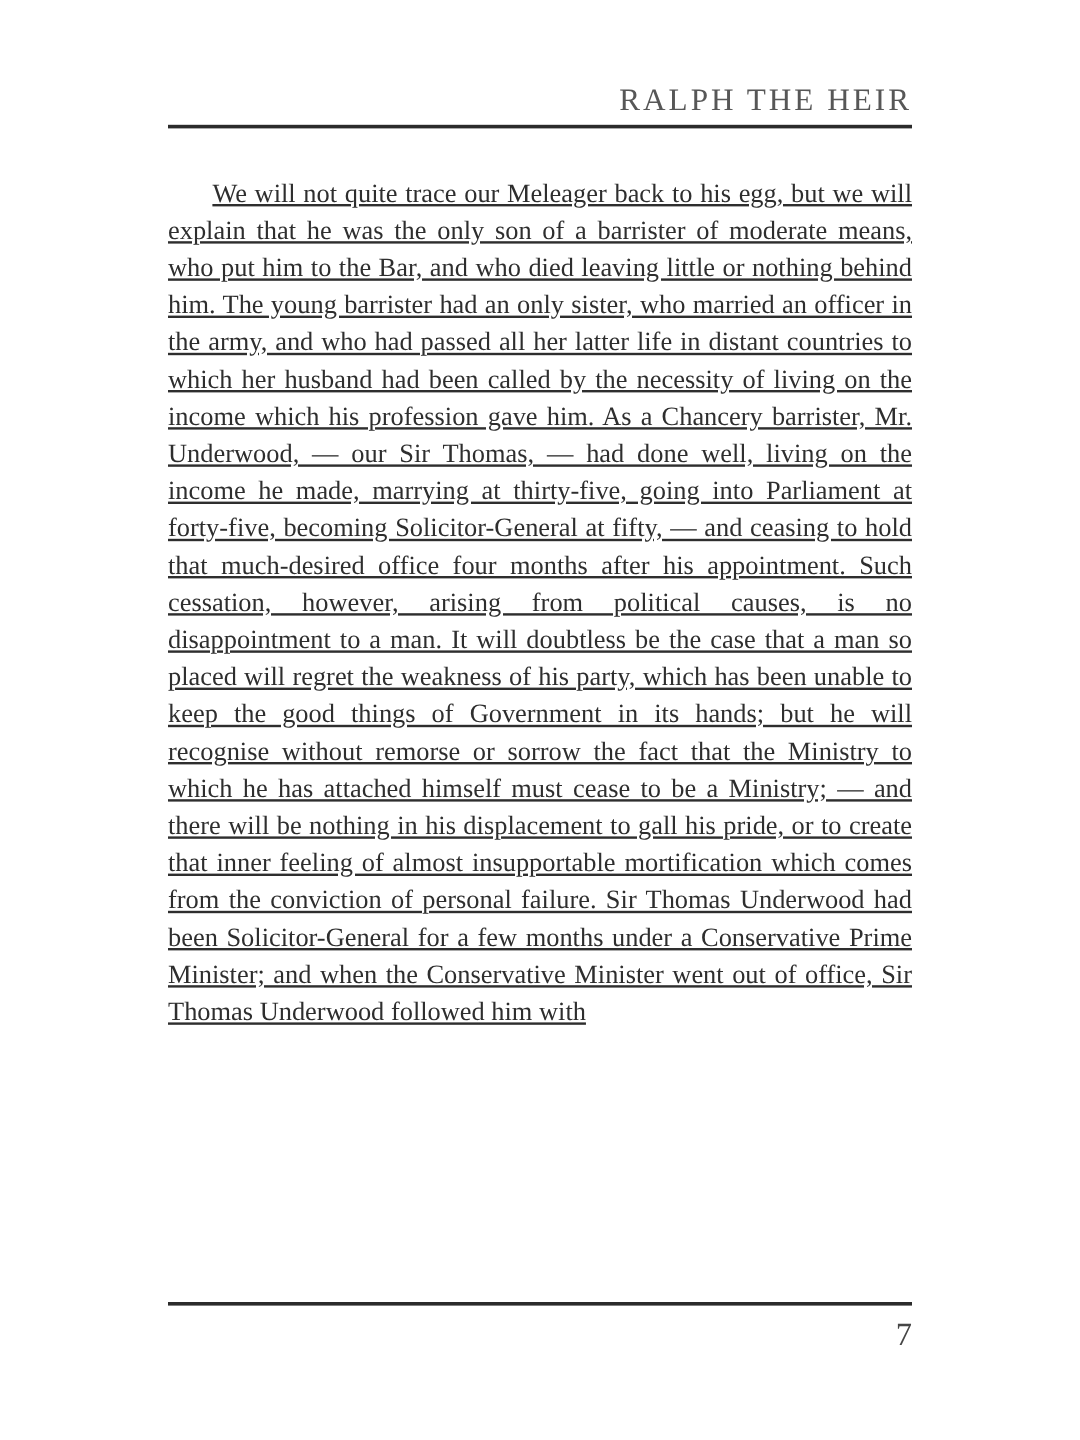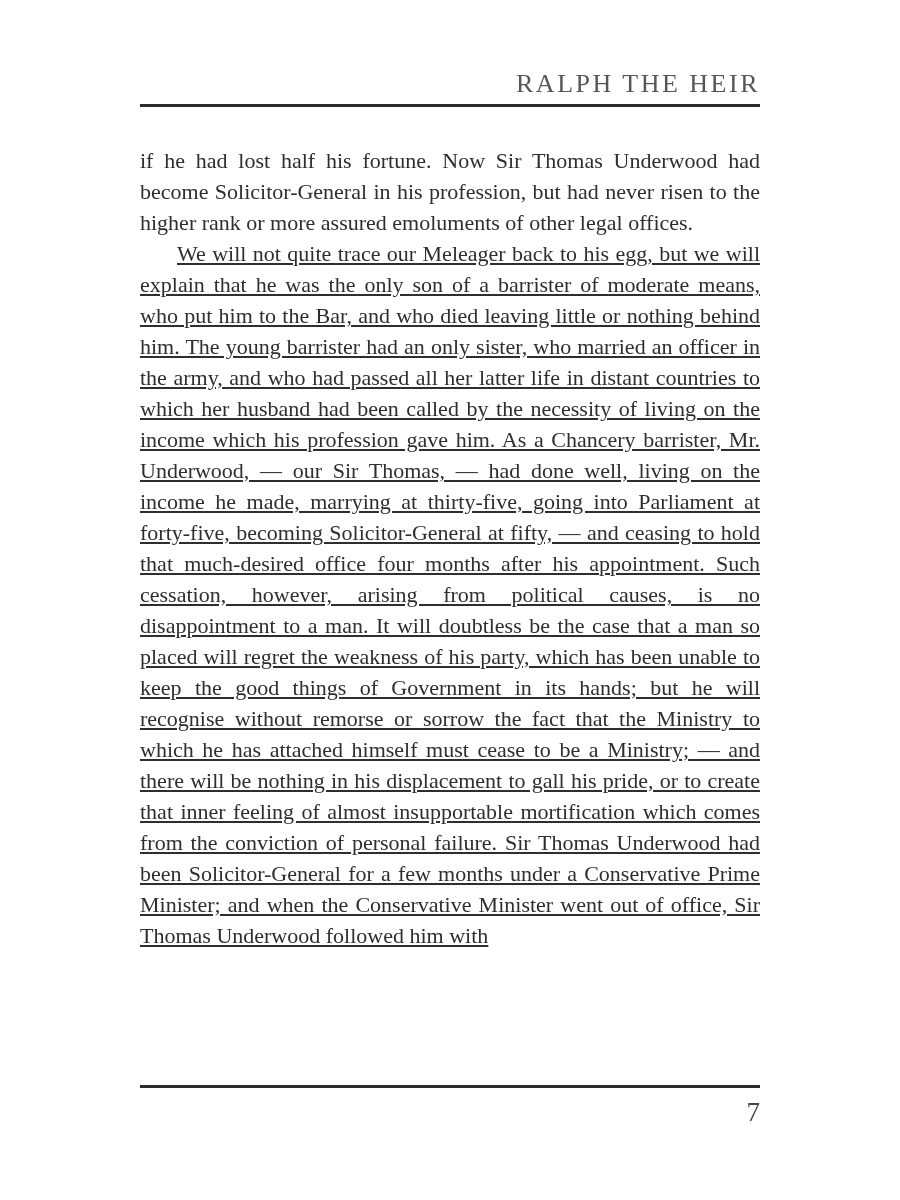--- a/index.html
+++ b/index.html
@@ -77,21 +77,20 @@
 </head>
 <body>
 
 <div class="page">
 
   <div class="content-col running-head">RALPH THE HEIR</div>
 
   <div class="header-rule"></div>
 
   <div class="content-col page-body">
-    <p>if he had lost half his fortune. Now Sir Thomas Underwood had become Solicitor-General in his profession, but had never risen to the higher rank or more assured emoluments of other legal offices.</p>
     <p class="indented">We will not quite trace our Meleager back to his egg, but we will explain that he was the only son of a barrister of moderate means, who put him to the Bar, and who died leaving little or nothing behind him. The young barrister had an only sister, who married an officer in the army, and who had passed all her latter life in distant countries to which her husband had been called by the necessity of living on the income which his profession gave him. As a Chancery barrister, Mr. Underwood, — our Sir Thomas, — had done well, living on the income he made, marrying at thirty-five, going into Parliament at forty-five, becoming Solicitor-General at fifty, — and ceasing to hold that much-desired office four months after his appointment. Such cessation, however, arising from political causes, is no disappointment to a man. It will doubtless be the case that a man so placed will regret the weakness of his party, which has been unable to keep the good things of Government in its hands; but he will recognise without remorse or sorrow the fact that the Ministry to which he has attached himself must cease to be a Ministry; — and there will be nothing in his displacement to gall his pride, or to create that inner feeling of almost insupportable mortification which comes from the conviction of personal failure. Sir Thomas Underwood had been Solicitor-General for a few months under a Conservative Prime Minister; and when the Conservative Minister went out of office, Sir Thomas Underwood followed him with</p>
   </div>
 
   <div class="footer-rule"></div>
 
   <div class="content-col page-number">7</div>
 
 </div>
 
 </body></html>

